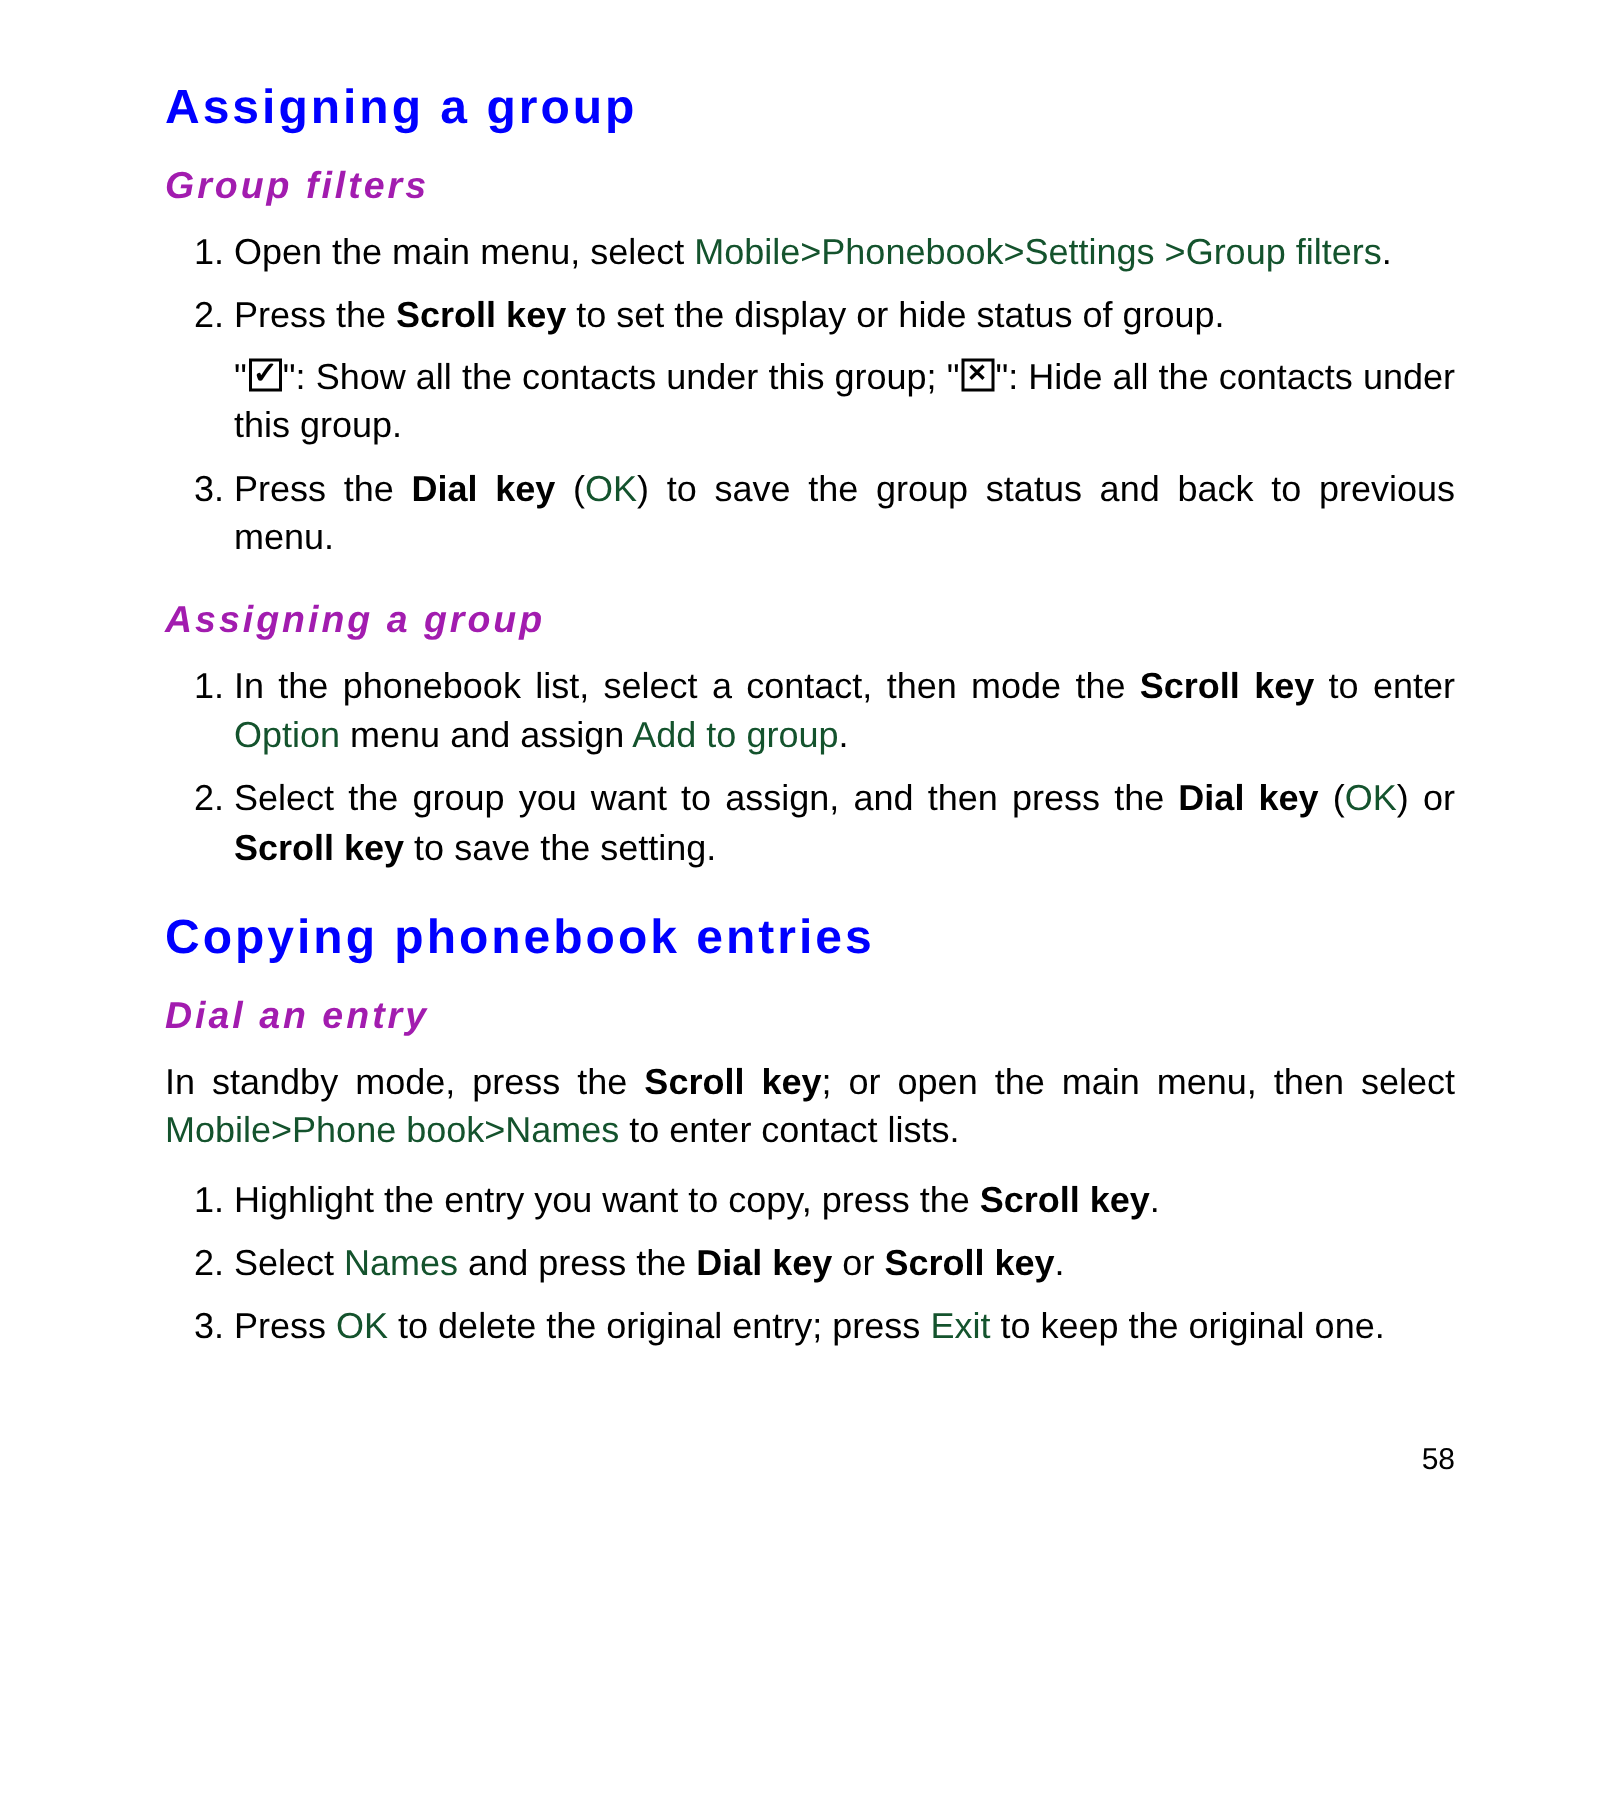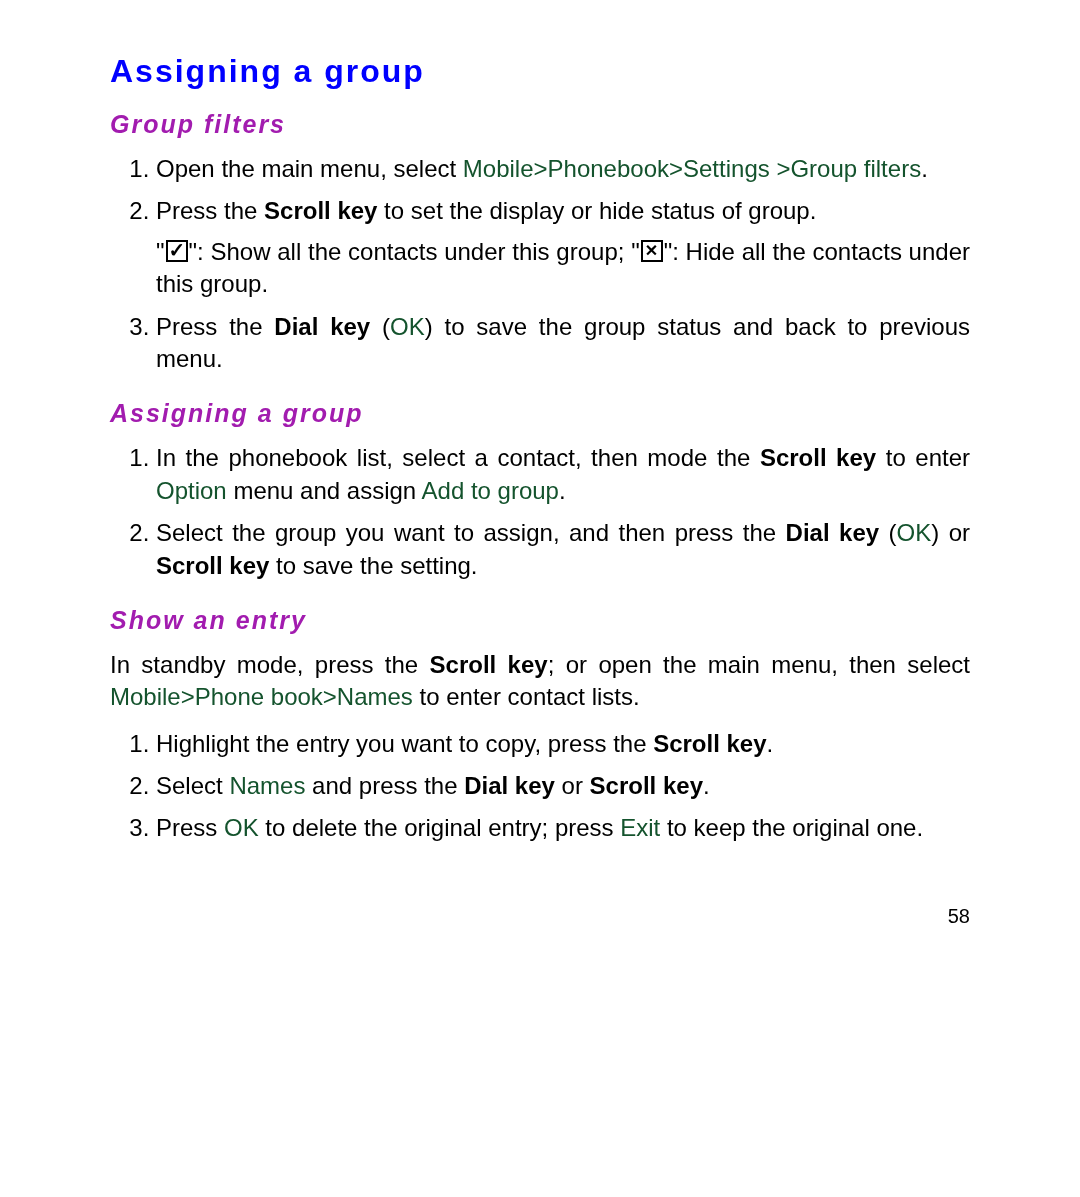--- a/index.html
+++ b/index.html
@@ -111,22 +111,23 @@
 
   <ol>
     <li>
       <span>In the phonebook list, select a contact, then mode the </span><span class="bold">Scroll key</span><span> to enter </span><span class="blue">Option</span><span> menu and assign </span><span class="blue">Add to group</span><span>.</span>
     </li>
     <li>
       <span>Select the group you want to assign, and then press the </span><span class="bold">Dial key</span><span> (</span><span class="blue">OK</span><span>) or </span><span class="bold">Scroll key</span><span> to save the setting.</span>
     </li>
   </ol>
 
+  <h1>Copying phonebook entries</h1>
 
-  <h2>Show an entry</h2>
+  <h2>Dial an entry</h2>
 
   <p class="intro">
     <span>In standby mode, press the </span><span class="bold">Scroll key</span><span>; or open the main menu, then select </span><span class="blue">Mobile&gt;Phone book&gt;Names</span><span> to enter contact lists.</span>
   </p>
 
   <ol>
     <li>
       <span>Highlight the entry you want to copy, press the </span><span class="bold">Scroll key</span><span>.</span>
     </li>
     <li>

